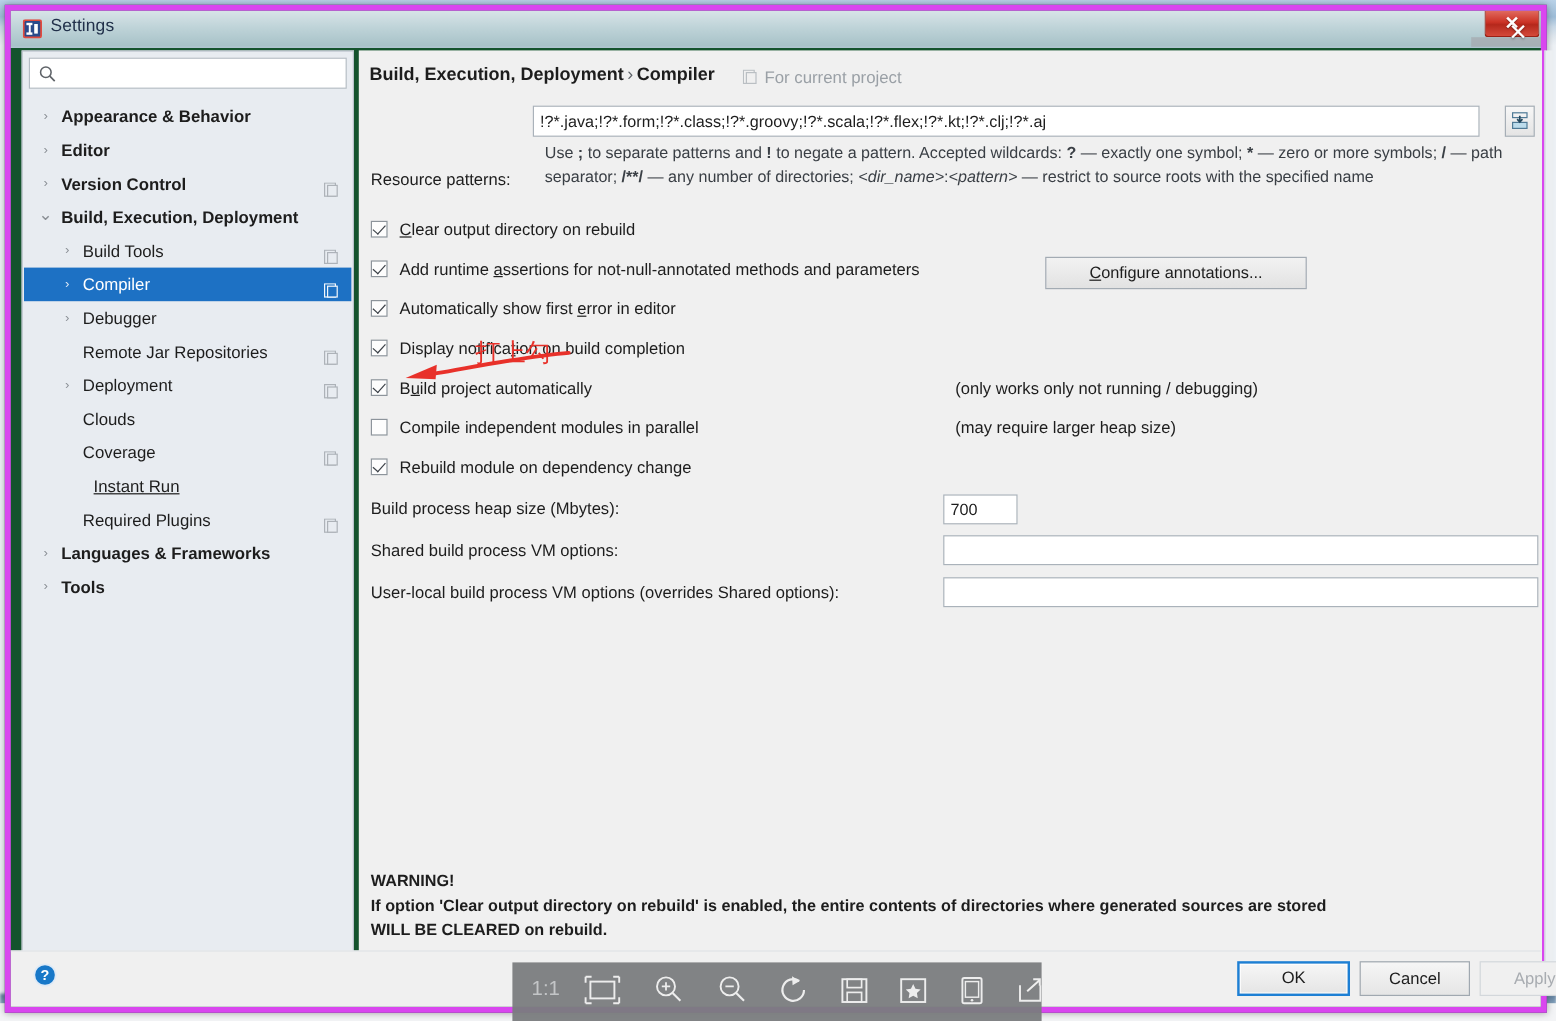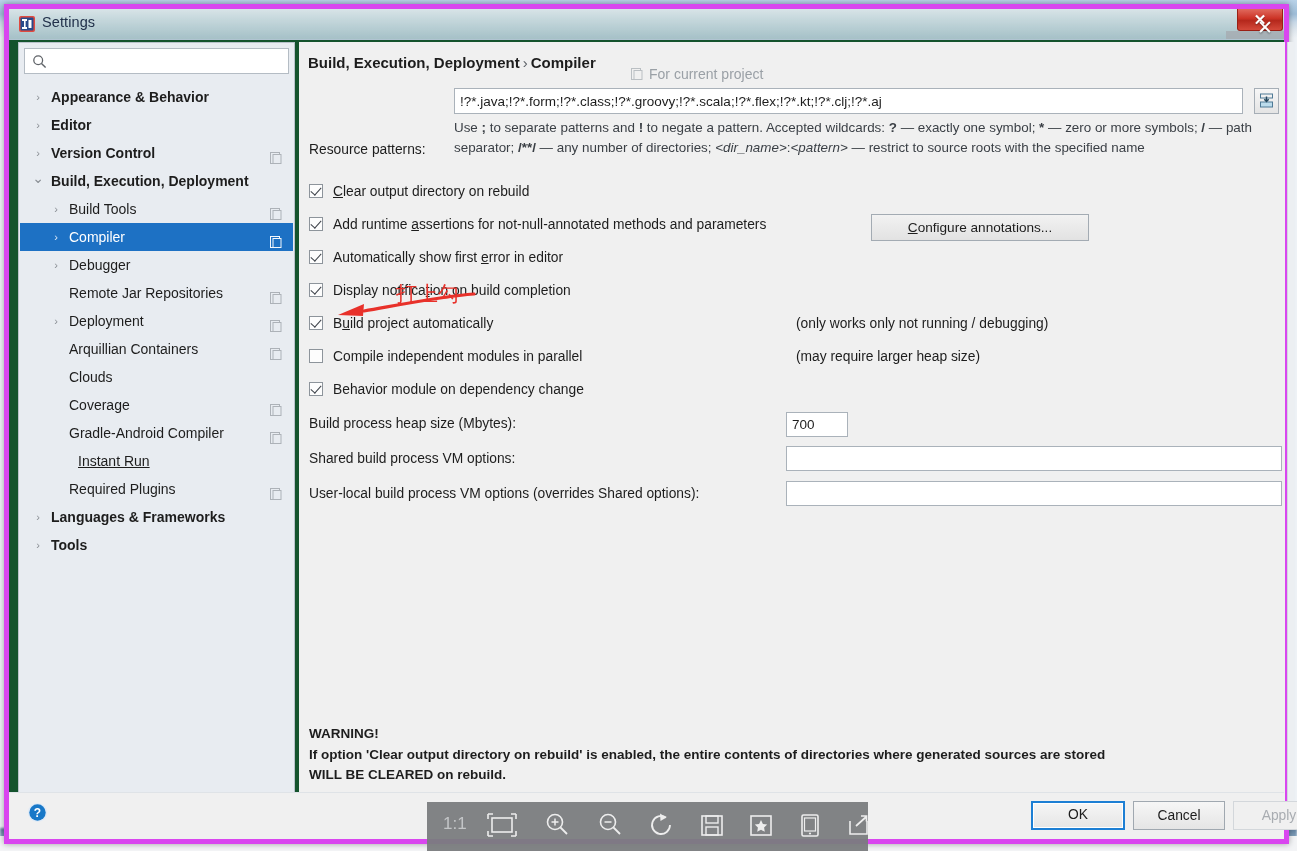--- a/index.html
+++ b/index.html
@@ -187,40 +187,39 @@
     font-weight: bold;
     color: #1d1d1d;
     white-space: nowrap;
   }
   #breadcrumb .sep {
     font-weight: normal;
     color: #5d6268;
     padding: 0 3px;
   }
   #scope-badge {
-    position: absolute; left: 332px; top: 14px;
+    position: absolute; left: 320px; top: 14px;
     font-size: 14px;
     color: #9aa0a6;
     white-space: nowrap;
-    margin-top: 10px;
   }
   #scope-badge .b-icon {
     display: inline-block;
     vertical-align: -2px;
     margin-right: 5px;
     opacity: .75;
   }
 
   #resource-label {
     position: absolute; left: 10px; top: 52px;
     font-size: 13.8px;
     margin-top: 48px;
   }
   #resource-input {
-    position: absolute; left: 155px; top: 46px;
+    position: absolute; left: 145px; top: 46px;
     width: 789px; height: 26px;
     background: #ffffff;
     border: 1px solid #aab2ba;
     box-sizing: border-box;
     font-family: "Liberation Sans", sans-serif;
     font-size: 13.5px;
     padding: 0 5px;
     color: #1d1d1d;
     outline: none;
   }
@@ -508,41 +507,25 @@
         <div class="tree-row">
           <span class="tree-arrow" style="left: 29px;">›</span>
           <span class="tree-label" style="left: 49px;">Deployment</span>
           <span class="tree-badge"><svg width="13" height="13" viewBox="0 0 13 13">
               <rect x="0.5" y="0.5" width="9" height="11" fill="none" stroke="#7d848b" stroke-width="1"></rect>
               <rect x="3" y="2.5" width="8" height="9" fill="#e8ecf1" stroke="#7d848b" stroke-width="1"></rect>
             </svg></span>
         </div>
         <div class="tree-row">
           <span class="tree-arrow" style="left: 29px;"></span>
-          <span class="tree-label" style="left: 49px;">Arquillian Containers</span>
-          <span class="tree-badge"><svg width="13" height="13" viewBox="0 0 13 13">
-              <rect x="0.5" y="0.5" width="9" height="11" fill="none" stroke="#7d848b" stroke-width="1"></rect>
-              <rect x="3" y="2.5" width="8" height="9" fill="#e8ecf1" stroke="#7d848b" stroke-width="1"></rect>
-            </svg></span>
-        </div>
-        <div class="tree-row">
-          <span class="tree-arrow" style="left: 29px;"></span>
           <span class="tree-label" style="left: 49px;">Clouds</span>
         </div>
         <div class="tree-row">
           <span class="tree-arrow" style="left: 29px;"></span>
           <span class="tree-label" style="left: 49px;">Coverage</span>
-          <span class="tree-badge"><svg width="13" height="13" viewBox="0 0 13 13">
-              <rect x="0.5" y="0.5" width="9" height="11" fill="none" stroke="#7d848b" stroke-width="1"></rect>
-              <rect x="3" y="2.5" width="8" height="9" fill="#e8ecf1" stroke="#7d848b" stroke-width="1"></rect>
-            </svg></span>
-        </div>
-        <div class="tree-row">
-          <span class="tree-arrow" style="left: 29px;"></span>
-          <span class="tree-label" style="left: 49px;">Gradle-Android Compiler</span>
           <span class="tree-badge"><svg width="13" height="13" viewBox="0 0 13 13">
               <rect x="0.5" y="0.5" width="9" height="11" fill="none" stroke="#7d848b" stroke-width="1"></rect>
               <rect x="3" y="2.5" width="8" height="9" fill="#e8ecf1" stroke="#7d848b" stroke-width="1"></rect>
             </svg></span>
         </div>
         <div class="tree-row">
           <span class="tree-arrow" style="left: 29px;"></span>
           <span class="tree-label" style="left: 58px; text-decoration: underline;">Instant Run</span>
         </div>
         <div class="tree-row">
@@ -612,21 +595,21 @@
           <span class="cb-label">B<u>u</u>ild project automatically</span>
           <span class="cb-note" style="left: 487px;">(only works only not running / debugging)</span>
         </div>
         <div class="cb-row" style="top: 305px;">
           <span class="cbox"></span>
           <span class="cb-label">Compile independent modules in parallel</span>
           <span class="cb-note" style="left: 487px;">(may require larger heap size)</span>
         </div>
         <div class="cb-row" style="top: 338px;">
           <span class="cbox checked"></span>
-          <span class="cb-label">Behavior module on dependency change</span>
+          <span class="cb-label">Rebuild module on dependency change</span>
         </div>
       </div>
 
     <div id="configure-annotations"><u>C</u>onfigure annotations...</div>
 
     <div id="fields-area">
         <div class="form-label" style="top: 374px;">Build process heap size (Mbytes):</div>
         <input type="text" class="form-input" value="700" style="left: 487px; top: 370px; width: 62px; height: 25px;">
         <div class="form-label" style="top: 409px;">Shared build process VM options:</div>
         <input type="text" class="form-input" style="left: 487px; top: 404px; width: 496px; height: 25px;">

